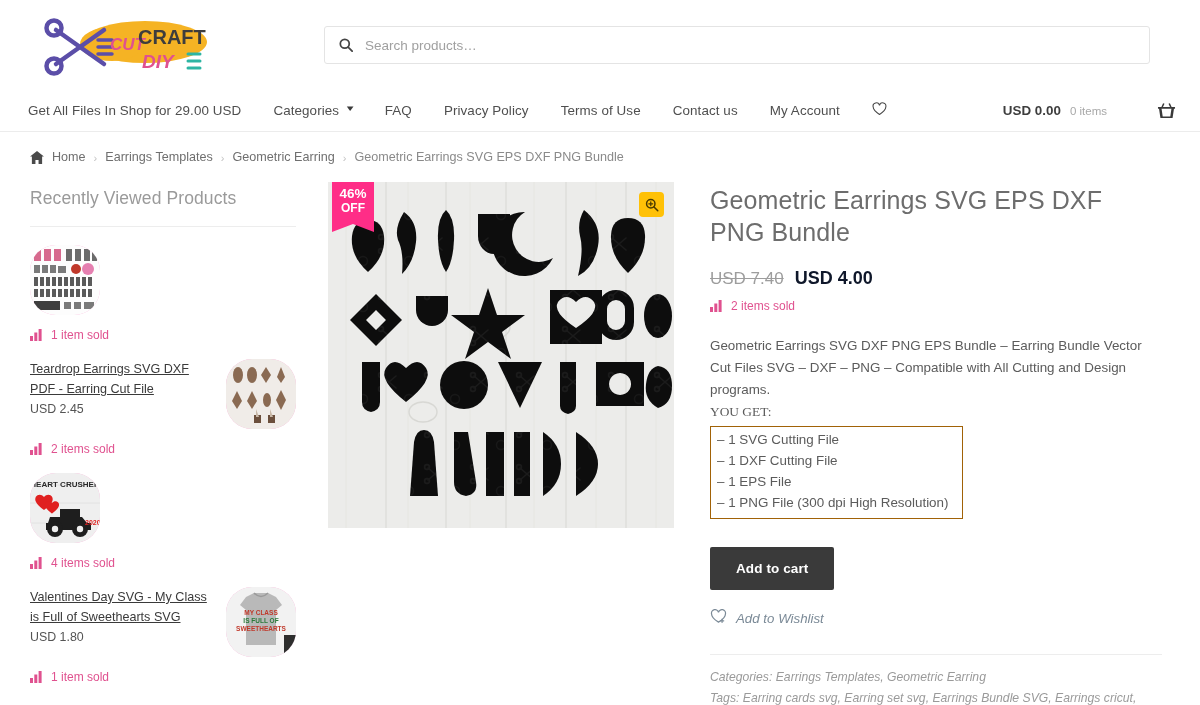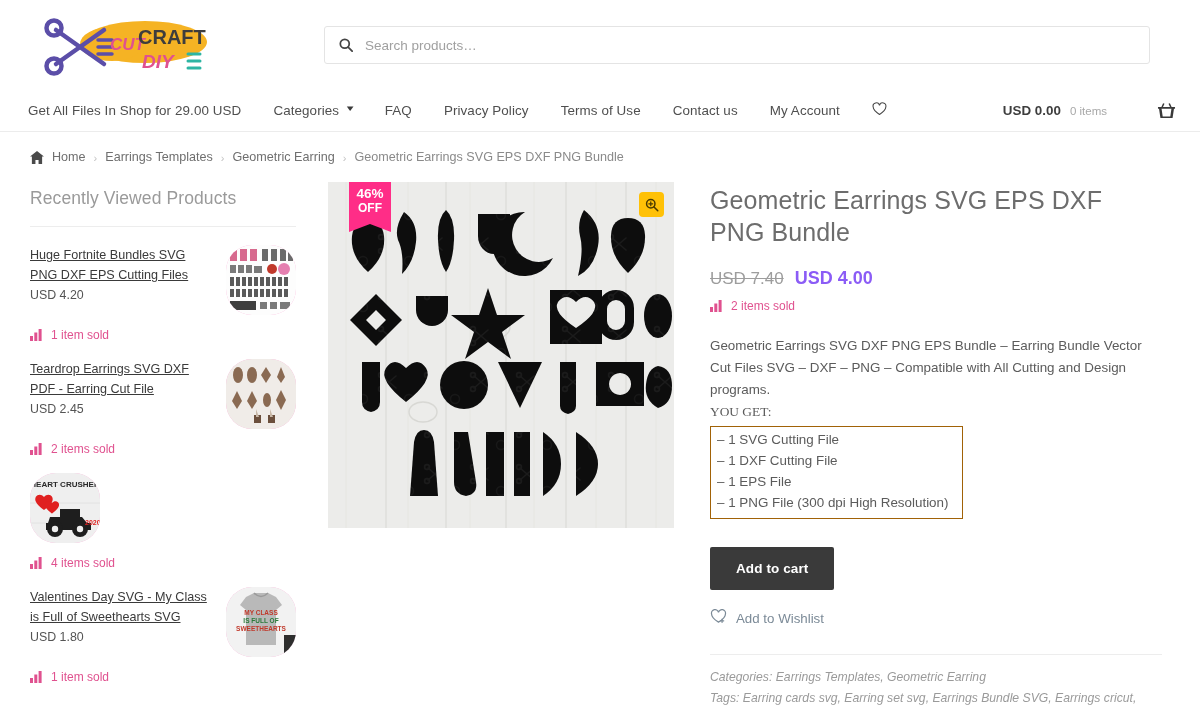--- a/index.html
+++ b/index.html
@@ -153,21 +153,21 @@
     position: relative;
   }
   .product-img {
     width: 346px; height: 346px;
     position: relative;
     overflow: hidden;
     background: #efefef;
   }
   .badge-sale {
     position: absolute;
-    top: 0; left: 21px;
+    top: 0; left: 4px;
     width: 42px; height: 50px;
     background: #ff2d87;
     color: #fff;
     z-index: 5;
     text-align: center;
     font-weight: 700;
     padding-top: 5px;
     clip-path: polygon(0 0, 100% 0, 100% 100%, 50% 84%, 0 100%);
   }
   .badge-sale .pct { font-size: 13.5px; line-height: 14px; }
@@ -200,21 +200,21 @@
     line-height: 32px;
     letter-spacing: .1px;
   }
   .price-row { display: flex; align-items: baseline; margin-bottom: 10px; }
   .price-old {
     font-size: 17px;
     color: #9d9d9d;
     text-decoration: line-through;
     margin-right: 11px;
   }
-  .price-new { font-size: 18px; color: #8b5cf6; font-weight: 700; }
+  .price-new { font-size: 18px; color: #0f172a; font-weight: 700; }
   .sold-row.summary-sold { margin: 4px 0 22px 0; }
 
   .desc {
     font-size: 13.4px;
     line-height: 22px;
     color: #5b5b5b;
   }
   .desc p { margin: 0; }
   .you-get { margin-top: 0; font-family: Liberation Serif, serif; }
   .highlight-box {
@@ -236,20 +236,21 @@
     padding: 14px 26px;
     border-radius: 2px;
     cursor: pointer;
     letter-spacing: .1px;
   }
   .wishlist-row {
     display: flex;
     align-items: center;
     margin-top: 19px;
     cursor: pointer;
+    font-style: italic;
   }
   .wishlist-label { font-size: 13.3px; color: #7b8a97; margin-left: 9px; }
 
   .meta-divider { height: 1px; background: #ededed; margin: 26px 0 13px 0; }
   .meta-line {
     font-size: 12.2px;
     font-style: italic;
     color: #9a9a9a;
     line-height: 19px;
     margin-bottom: 2px;
@@ -358,24 +359,20 @@
   <span class="crumb last">Geometric Earrings SVG EPS DXF PNG Bundle</span>
 </div>
 
 <div class="main">
 
   <div class="sidebar">
     <div class="sidebar-title">Recently Viewed Products</div>
     <div class="divider"></div>
 
     <div class="rv-item">
-      <div class="rv-text">
-        <a class="rv-name">Huge Fortnite Bundles SVG PNG DXF EPS Cutting Files</a>
-        <div class="rv-price">USD 4.20</div>
-      </div>
       <div class="rv-thumb">
         <svg width="70" height="70" viewBox="0 0 70 70">
           <rect width="70" height="70" fill="#fdfdfd"></rect>
           <g fill="#d76a8e">
               <rect x="4" y="4" width="7" height="12"></rect>
               <rect x="14" y="4" width="7" height="12"></rect>
               <rect x="24" y="4" width="7" height="12"></rect>
             </g>
           <g fill="#6b6b6b">
               <rect x="36" y="4" width="6" height="12"></rect>

